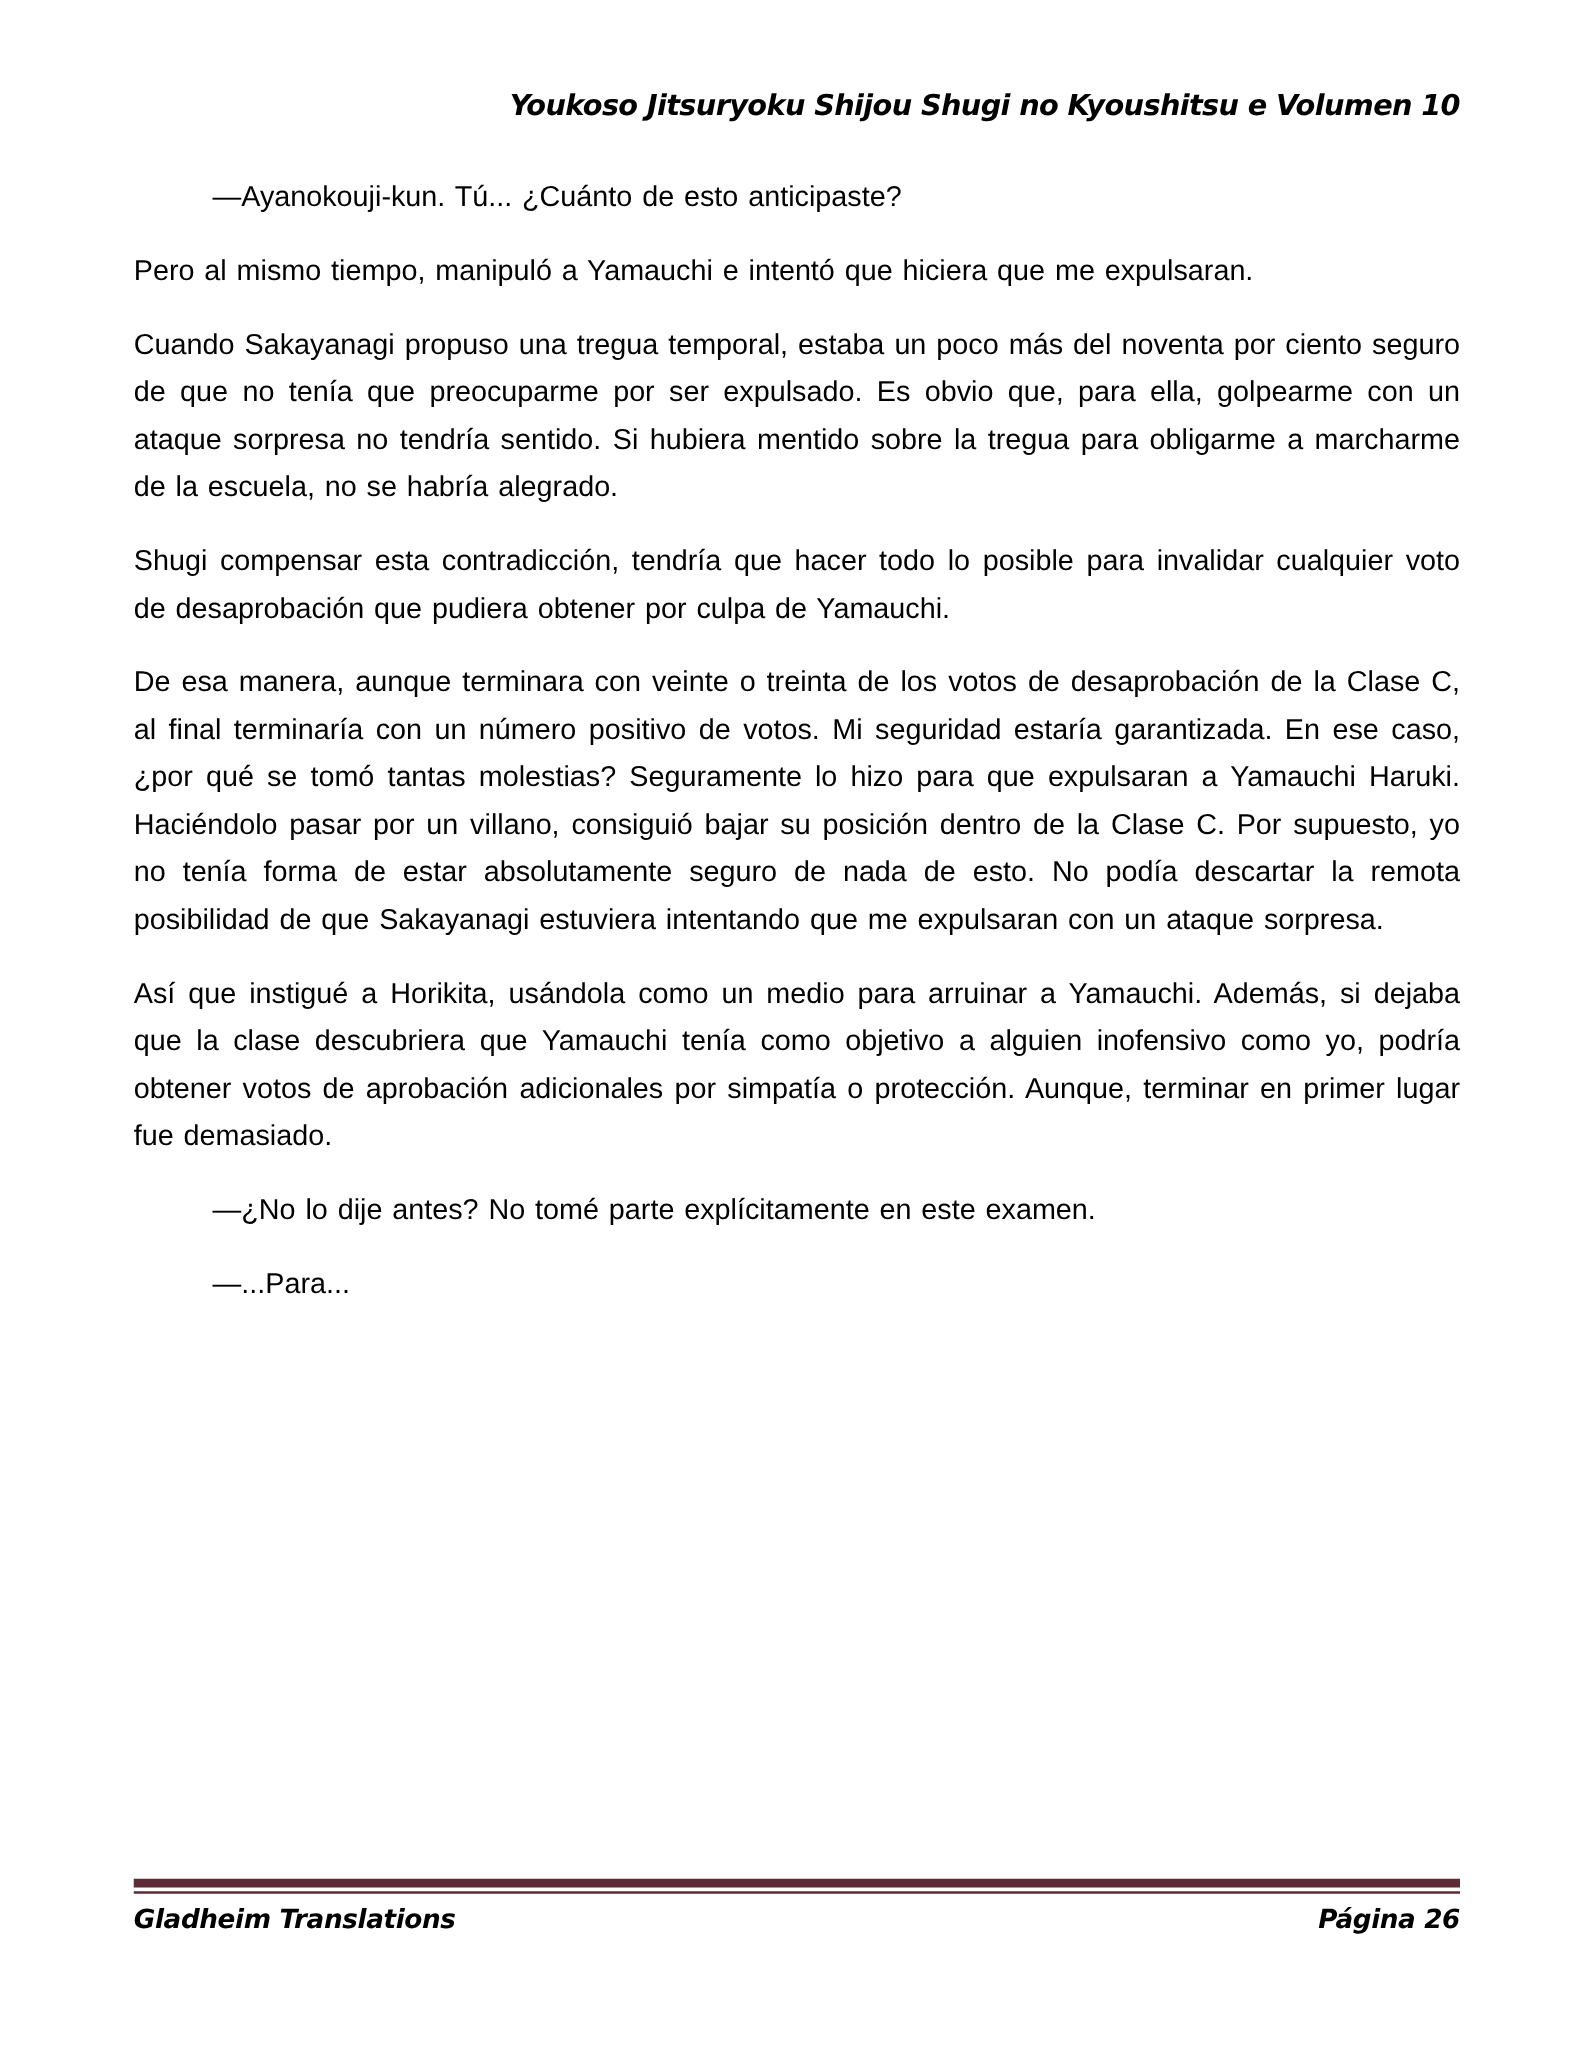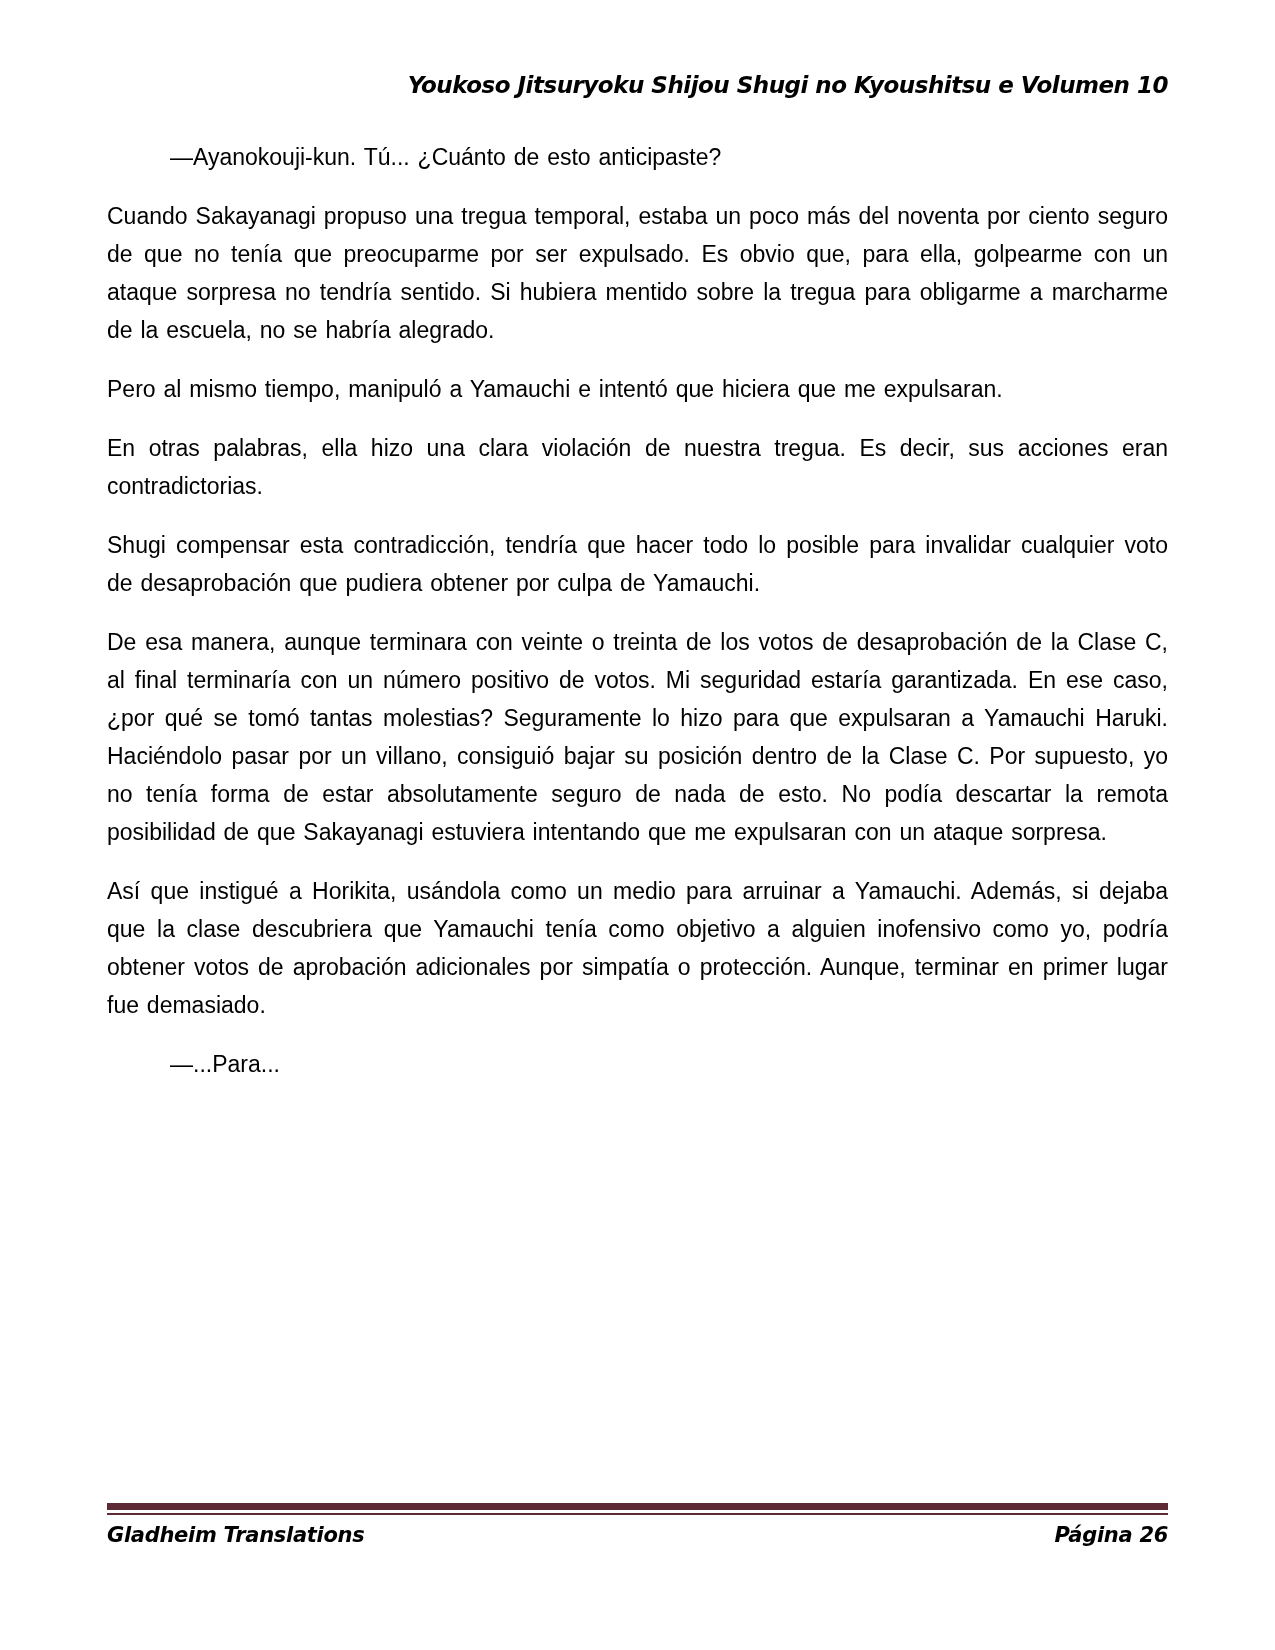--- a/index.html
+++ b/index.html
@@ -79,26 +79,26 @@
   }
 </style>
 </head>
 <body>
 
 <div class="page">
   <div class="content">
     <h1 class="doc-header">Youkoso Jitsuryoku Shijou Shugi no Kyoushitsu e Volumen 10</h1>
     <div>
         <p class="dialogue">—Ayanokouji-kun. Tú... ¿Cuánto de esto anticipaste?</p>
+        <p class="para">Pero al mismo tiempo, manipuló a Yamauchi e intentó que hiciera que me expulsaran.</p>
         <p class="para">Cuando Sakayanagi propuso una tregua temporal, estaba un poco más del noventa por ciento seguro de que no tenía que preocuparme por ser expulsado. Es obvio que, para ella, golpearme con un ataque sorpresa no tendría sentido. Si hubiera mentido sobre la tregua para obligarme a marcharme de la escuela, no se habría alegrado.</p>
-        <p class="para">Pero al mismo tiempo, manipuló a Yamauchi e intentó que hiciera que me expulsaran.</p>
-        <p class="para">En otras palabras, ella hizo una clara violación de nuestra tregua. Es decir, sus acciones eran contradictorias.</p>
         <p class="para">Shugi compensar esta contradicción, tendría que hacer todo lo posible para invalidar cualquier voto de desaprobación que pudiera obtener por culpa de Yamauchi.</p>
         <p class="para">De esa manera, aunque terminara con veinte o treinta de los votos de desaprobación de la Clase C, al final terminaría con un número positivo de votos. Mi seguridad estaría garantizada. En ese caso, ¿por qué se tomó tantas molestias? Seguramente lo hizo para que expulsaran a Yamauchi Haruki. Haciéndolo pasar por un villano, consiguió bajar su posición dentro de la Clase C. Por supuesto, yo no tenía forma de estar absolutamente seguro de nada de esto. No podía descartar la remota posibilidad de que Sakayanagi estuviera intentando que me expulsaran con un ataque sorpresa.</p>
         <p class="para">Así que instigué a Horikita, usándola como un medio para arruinar a Yamauchi. Además, si dejaba que la clase descubriera que Yamauchi tenía como objetivo a alguien inofensivo como yo, podría obtener votos de aprobación adicionales por simpatía o protección. Aunque, terminar en primer lugar fue demasiado.</p>
+        <p class="dialogue">—¿No lo dije antes? No tomé parte explícitamente en este examen.</p>
         <p class="dialogue">—...Para...</p>
       </div>
   </div>
 
   <div class="footer">
     <div class="footer-divider-thick"></div>
     <div class="footer-divider-gap"></div>
     <div class="footer-divider-thin"></div>
     <div class="footer-row">
       <span>Gladheim Translations</span>

